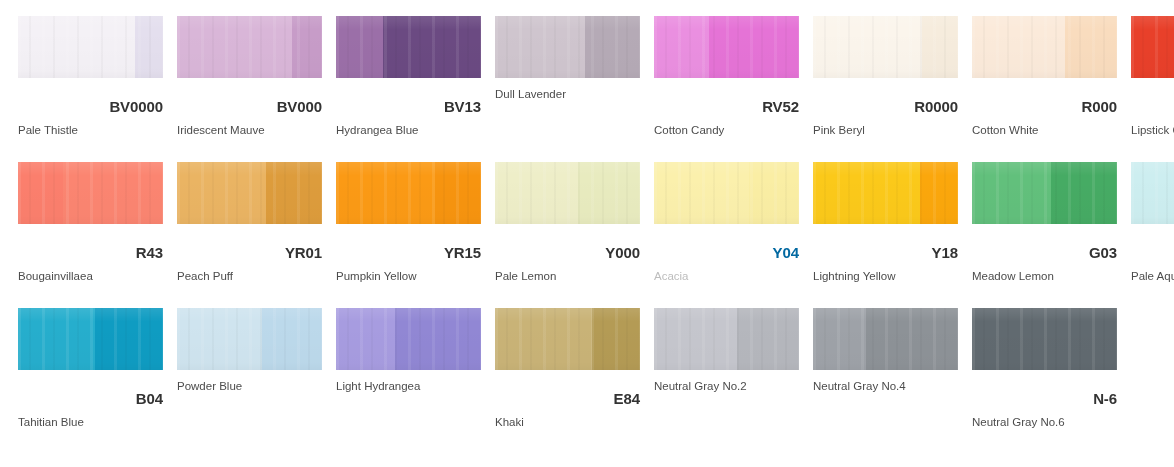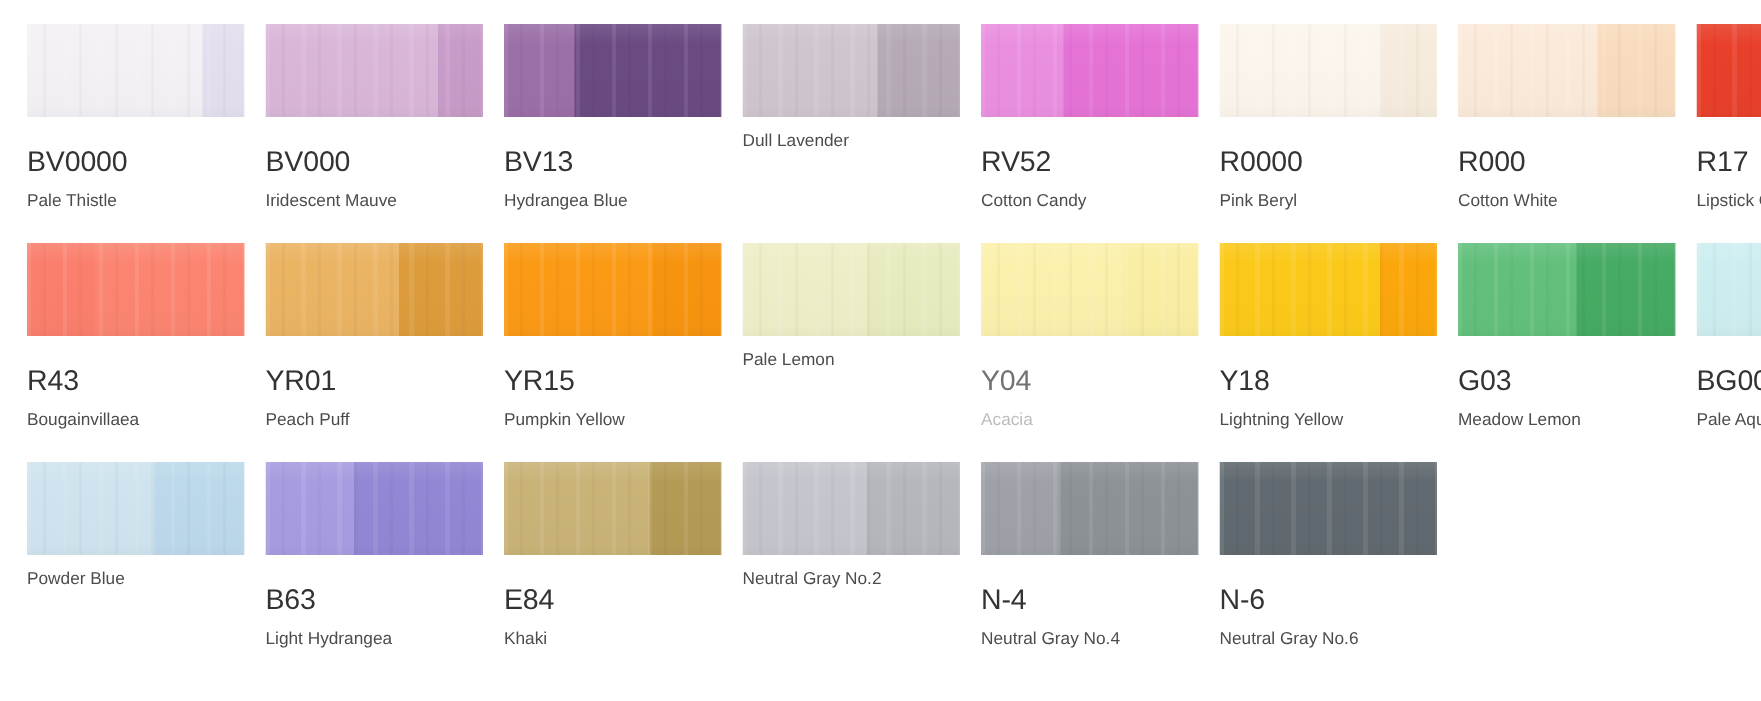--- a/index.html
+++ b/index.html
@@ -77,39 +77,40 @@
       180deg,
       rgba(255,255,255,0.10) 0%,
       rgba(255,255,255,0.00) 22%,
       rgba(0,0,0,0.012) 88%,
       rgba(0,0,0,0.03) 100%
     );
     pointer-events: none;
   }
 
   .swatch-code {
-    font-size: 19px;
-    font-weight: normal;
+    font-size: 15px;
+    font-weight: bold;
     color: #333333;
     letter-spacing: -0.1px;
     line-height: 1;
     margin-top: 21px;
     white-space: nowrap;
+    text-align: right;
   }
 
   .swatch-name {
     font-size: 11.5px;
     font-weight: normal;
     color: #4c4c4c;
     line-height: 1;
     margin-top: 11px;
     white-space: nowrap;
   }
 
-  .swatch-cell.is-muted .swatch-code { color: #737373; }
+  .swatch-cell.is-muted .swatch-code { color: #0369a1; }
   .swatch-cell.is-muted .swatch-name { color: #bdbdbd; }
 </style>
 </head>
 <body>
 
 <main id="swatch-grid">
     <div class="swatch-cell">
       <div class="swatch-chip">
         <div class="chip-base" style="background: rgb(244, 241, 246);"></div>
         <div class="chip-band" style="background: rgb(228, 223, 238); width: 28px;"></div>
@@ -217,20 +218,21 @@
       <div class="swatch-code">YR15</div>
       <div class="swatch-name">Pumpkin Yellow</div>
     </div>
     <div class="swatch-cell">
       <div class="swatch-chip">
         <div class="chip-base" style="background: rgb(238, 238, 200);"></div>
         <div class="chip-band" style="background: rgb(232, 235, 191); width: 62px;"></div>
         <div class="chip-streaks"></div>
         <div class="chip-sheen"></div>
       </div>
+      <div class="swatch-code">Y000</div>
       <div class="swatch-name">Pale Lemon</div>
     </div>
     <div class="swatch-cell is-muted">
       <div class="swatch-chip">
         <div class="chip-base" style="background: rgb(251, 240, 172);"></div>
         <div class="chip-band" style="background: rgb(250, 238, 164); width: 50px;"></div>
         <div class="chip-streaks"></div>
         <div class="chip-sheen"></div>
       </div>
       <div class="swatch-code">Y04</div>
@@ -260,35 +262,44 @@
       <div class="swatch-chip">
         <div class="chip-base" style="background: rgb(205, 238, 240);"></div>
         <div class="chip-streaks"></div>
         <div class="chip-sheen"></div>
       </div>
       <div class="swatch-code">BG000</div>
       <div class="swatch-name">Pale Aqua</div>
     </div>
     <div class="swatch-cell">
       <div class="swatch-chip">
+        <div class="chip-base" style="background: rgb(38, 174, 205);"></div>
+        <div class="chip-band" style="background: rgb(15, 156, 194); width: 68px;"></div>
+        <div class="chip-streaks"></div>
+        <div class="chip-sheen"></div>
+      </div>
+      <div class="swatch-code">B04</div>
+      <div class="swatch-name">Tahitian Blue</div>
+    </div>
+    <div class="swatch-cell">
+      <div class="swatch-chip">
         <div class="chip-base" style="background: rgb(207, 228, 239);"></div>
         <div class="chip-band" style="background: rgb(188, 217, 235); width: 60px;"></div>
         <div class="chip-streaks"></div>
         <div class="chip-sheen"></div>
       </div>
       <div class="swatch-name">Powder Blue</div>
     </div>
     <div class="swatch-cell">
       <div class="swatch-chip">
         <div class="chip-base" style="background: rgb(167, 156, 224);"></div>
         <div class="chip-band" style="background: rgb(145, 135, 212); width: 86px;"></div>
         <div class="chip-streaks"></div>
         <div class="chip-sheen"></div>
       </div>
-      <div class="swatch-code">B63</div>
       <div class="swatch-name">Light Hydrangea</div>
     </div>
     <div class="swatch-cell">
       <div class="swatch-chip">
         <div class="chip-base" style="background: rgb(201, 179, 119);"></div>
         <div class="chip-band" style="background: rgb(180, 155, 85); width: 48px;"></div>
         <div class="chip-streaks"></div>
         <div class="chip-sheen"></div>
       </div>
       <div class="swatch-code">E84</div>
@@ -303,21 +314,20 @@
       </div>
       <div class="swatch-name">Neutral Gray No.2</div>
     </div>
     <div class="swatch-cell">
       <div class="swatch-chip">
         <div class="chip-base" style="background: rgb(158, 162, 168);"></div>
         <div class="chip-band" style="background: rgb(141, 146, 151); width: 92px;"></div>
         <div class="chip-streaks"></div>
         <div class="chip-sheen"></div>
       </div>
-      <div class="swatch-code">N-4</div>
       <div class="swatch-name">Neutral Gray No.4</div>
     </div>
     <div class="swatch-cell">
       <div class="swatch-chip">
         <div class="chip-base" style="background: rgb(97, 106, 112);"></div>
         <div class="chip-streaks"></div>
         <div class="chip-sheen"></div>
       </div>
       <div class="swatch-code">N-6</div>
       <div class="swatch-name">Neutral Gray No.6</div>

